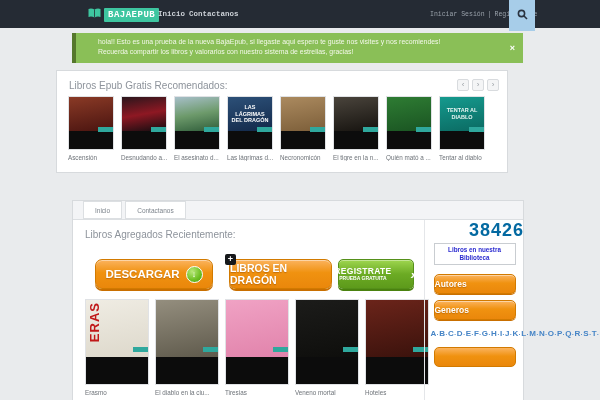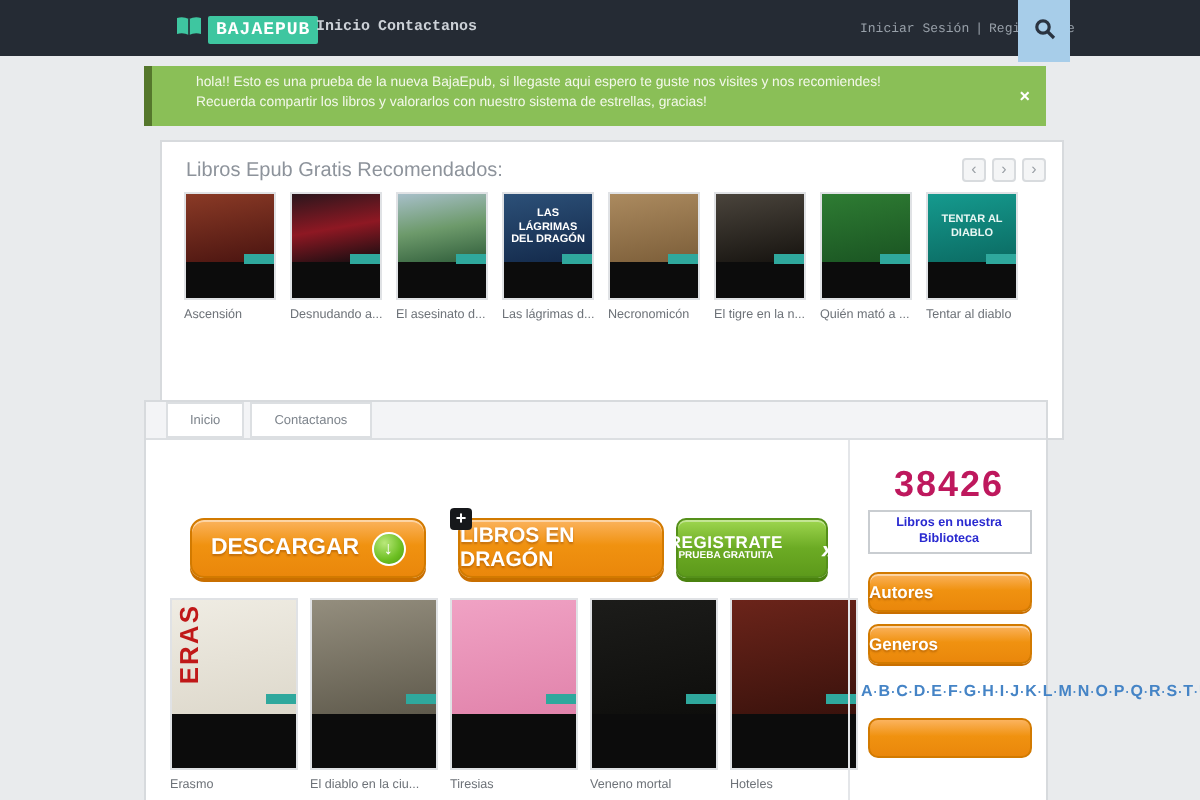--- a/index.html
+++ b/index.html
@@ -17,21 +17,21 @@
   .auth{position:absolute;top:11px;left:430px;font-size:6.5px;color:#98a0a9;display:flex;gap:3px;align-items:center;}
   .auth a{color:#98a0a9;}
   .search-btn{position:absolute;left:509px;top:0;width:26px;height:31px;background:#a7cde9;border:none;display:flex;align-items:center;justify-content:center;cursor:pointer;padding:0;}
 
   
   .banner{position:absolute;left:72px;top:33px;width:451px;height:30px;background:#8abf57;border-left:4px solid #55772c;box-sizing:border-box;color:#f3f8ea;font-size:6.9px;line-height:1.4;padding:4px 24px 0 22px;}
   .banner-close{position:absolute;right:8px;top:11px;color:#ffffff;font-weight:bold;font-size:9px;line-height:8px;cursor:pointer;}
 
   
   .card{position:absolute;background:#ffffff;border:1px solid #d7dadd;box-sizing:border-box;}
-  .card1{left:80px;top:70px;width:452px;height:150px;}
+  .card1{left:56px;top:70px;width:452px;height:103px;}
   .card2{left:72px;top:200px;width:452px;height:220px;}
 
   .section-title{position:absolute;font-size:10px;color:#8d939b;}
   .card1 .section-title{left:12px;top:9px;}
   .carousel{position:absolute;right:8px;top:8px;display:flex;gap:3px;}
   .car-btn{width:12px;height:12px;background:#f4f5f6;border:1px solid #d8dbde;border-radius:2px;color:#9aa0a6;font-size:8px;line-height:10px;text-align:center;padding:0;cursor:pointer;}
 
   
   .books-row1{position:absolute;left:11px;top:25px;display:flex;gap:7px;}
   .book1{width:46px;cursor:pointer;}
@@ -60,21 +60,21 @@
   .btn-online{position:absolute;left:156px;top:58px;width:103px;height:30px;font-size:10.5px;}
   .online-badge{position:absolute;left:-5px;top:-6px;width:11px;height:11px;background:#16181b;color:#ffffff;border-radius:2px;font-size:9px;line-height:11px;text-align:center;text-shadow:none;}
   .btn-register{position:absolute;left:265px;top:58px;width:76px;height:30px;background:linear-gradient(#9ed64f,#6cab24 50%,#5d9a1b);border:1px solid #55901a;box-shadow:0 2px 0 #4a820f,inset 0 1px 0 rgba(255,255,255,.4);border-radius:5px;color:#ffffff;display:flex;align-items:center;justify-content:center;gap:19px;cursor:pointer;box-sizing:border-box;}
   .reg-lines{display:flex;flex-direction:column;align-items:center;line-height:1.1;}
   .reg-l1{font-size:8.5px;font-weight:bold;letter-spacing:.3px;}
   .reg-l2{font-size:5px;font-weight:bold;}
   .reg-arrows{font-size:13px;font-weight:bold;font-style:italic;}
 
   
   .sidebar{position:absolute;left:351px;top:19px;width:99px;height:201px;border-left:1px solid #e4e6e9;}
-  .count{margin-top:12px;text-align:center;font-size:18px;font-weight:bold;color:#be185d;letter-spacing:1px;}
+  .count{text-align:right;font-size:18px;font-weight:bold;color:#0369a1;letter-spacing:1px;}
   .count-box{margin:2px auto 0;width:78px;border:1px solid #c9cdd1;font-size:6.3px;font-weight:bold;color:#2a2ad0;text-align:center;padding:2px 1px;line-height:1.3;}
   .side-btn{display:block;margin:6px auto 0;width:82px;height:20px;border-radius:5px;background:linear-gradient(#fbb35e,#f09210 45%,#ea870b);border:1px solid #d27a00;box-shadow:0 1px 0 #c96f00,inset 0 1px 0 rgba(255,255,255,.45);color:#ffffff;font-weight:bold;font-size:8.5px;line-height:18px;text-align:left;cursor:pointer;box-sizing:border-box;text-shadow:0 1px 1px rgba(150,75,0,.5);}
   .side-btn.first{margin-top:9px;}
   .alphabet{margin:8px auto 0;width:88px;text-align:center;font-size:8px;font-weight:bold;line-height:1.5;}
   .al-letter{color:#4584c6;}
   .al-sep{color:#4584c6;font-size:6px;margin:0 .5px;}
   .partial-btn{display:block;margin:7px auto 0;width:82px;height:20px;border-radius:5px;background:linear-gradient(#fbb35e,#f09210 45%,#ea870b);border:1px solid #d27a00;cursor:pointer;box-sizing:border-box;}
 </style>
 </head>
 <body>
@@ -195,20 +195,21 @@
         <div class="btitle">Tentar al diablo</div>
       </div>
     </div>
   </div>
 
   <div class="card card2">
     <div class="tabstrip">
       <div class="tab">Inicio</div>
       <div class="tab">Contactanos</div>
     </div>
+    <div class="section-title">Libros Agregados Recientemente:</div>
 
     <div class="btn-orange btn-descargar">
       <span>DESCARGAR</span>
       <span class="dl-icon">↓</span>
     </div>
     <div class="btn-orange btn-online">
       <span class="online-badge">+</span>
       <span>LIBROS EN DRAGÓN</span>
     </div>
     <div class="btn-register">

